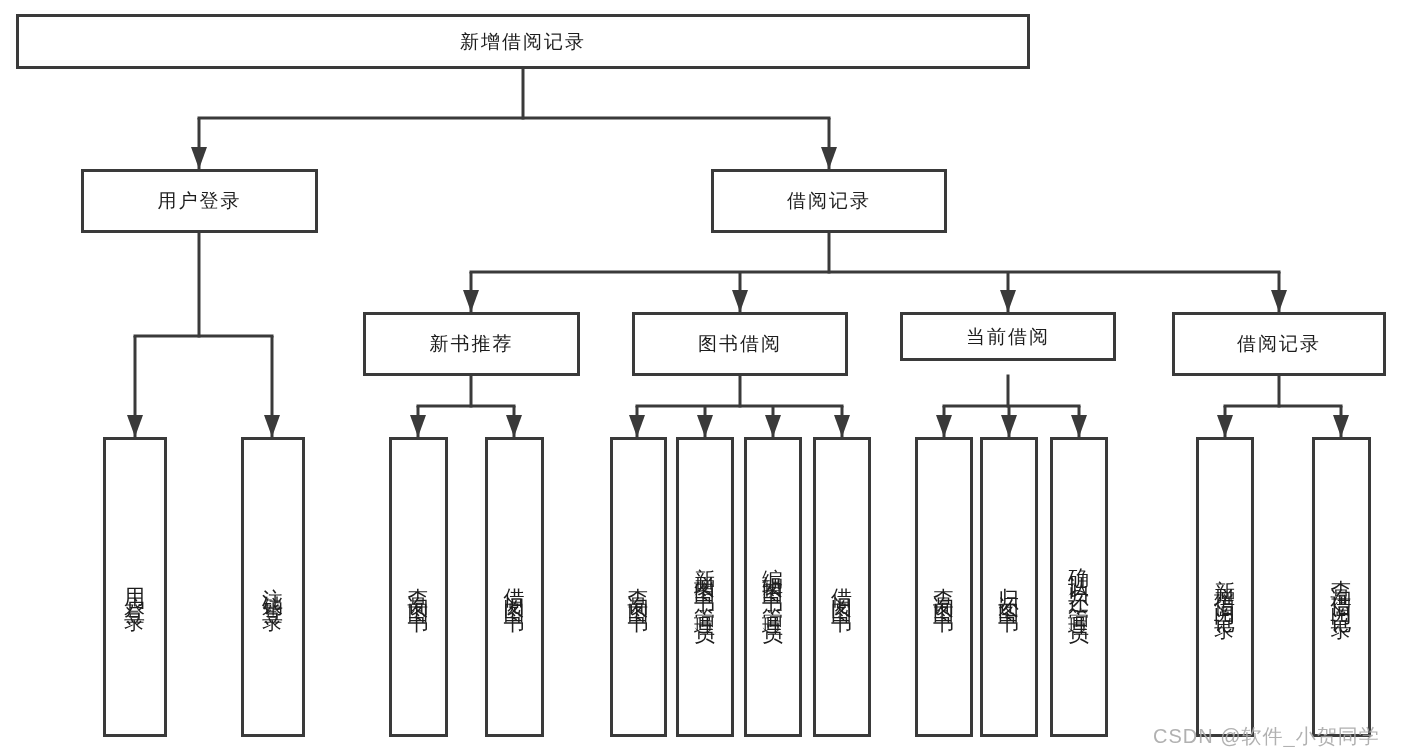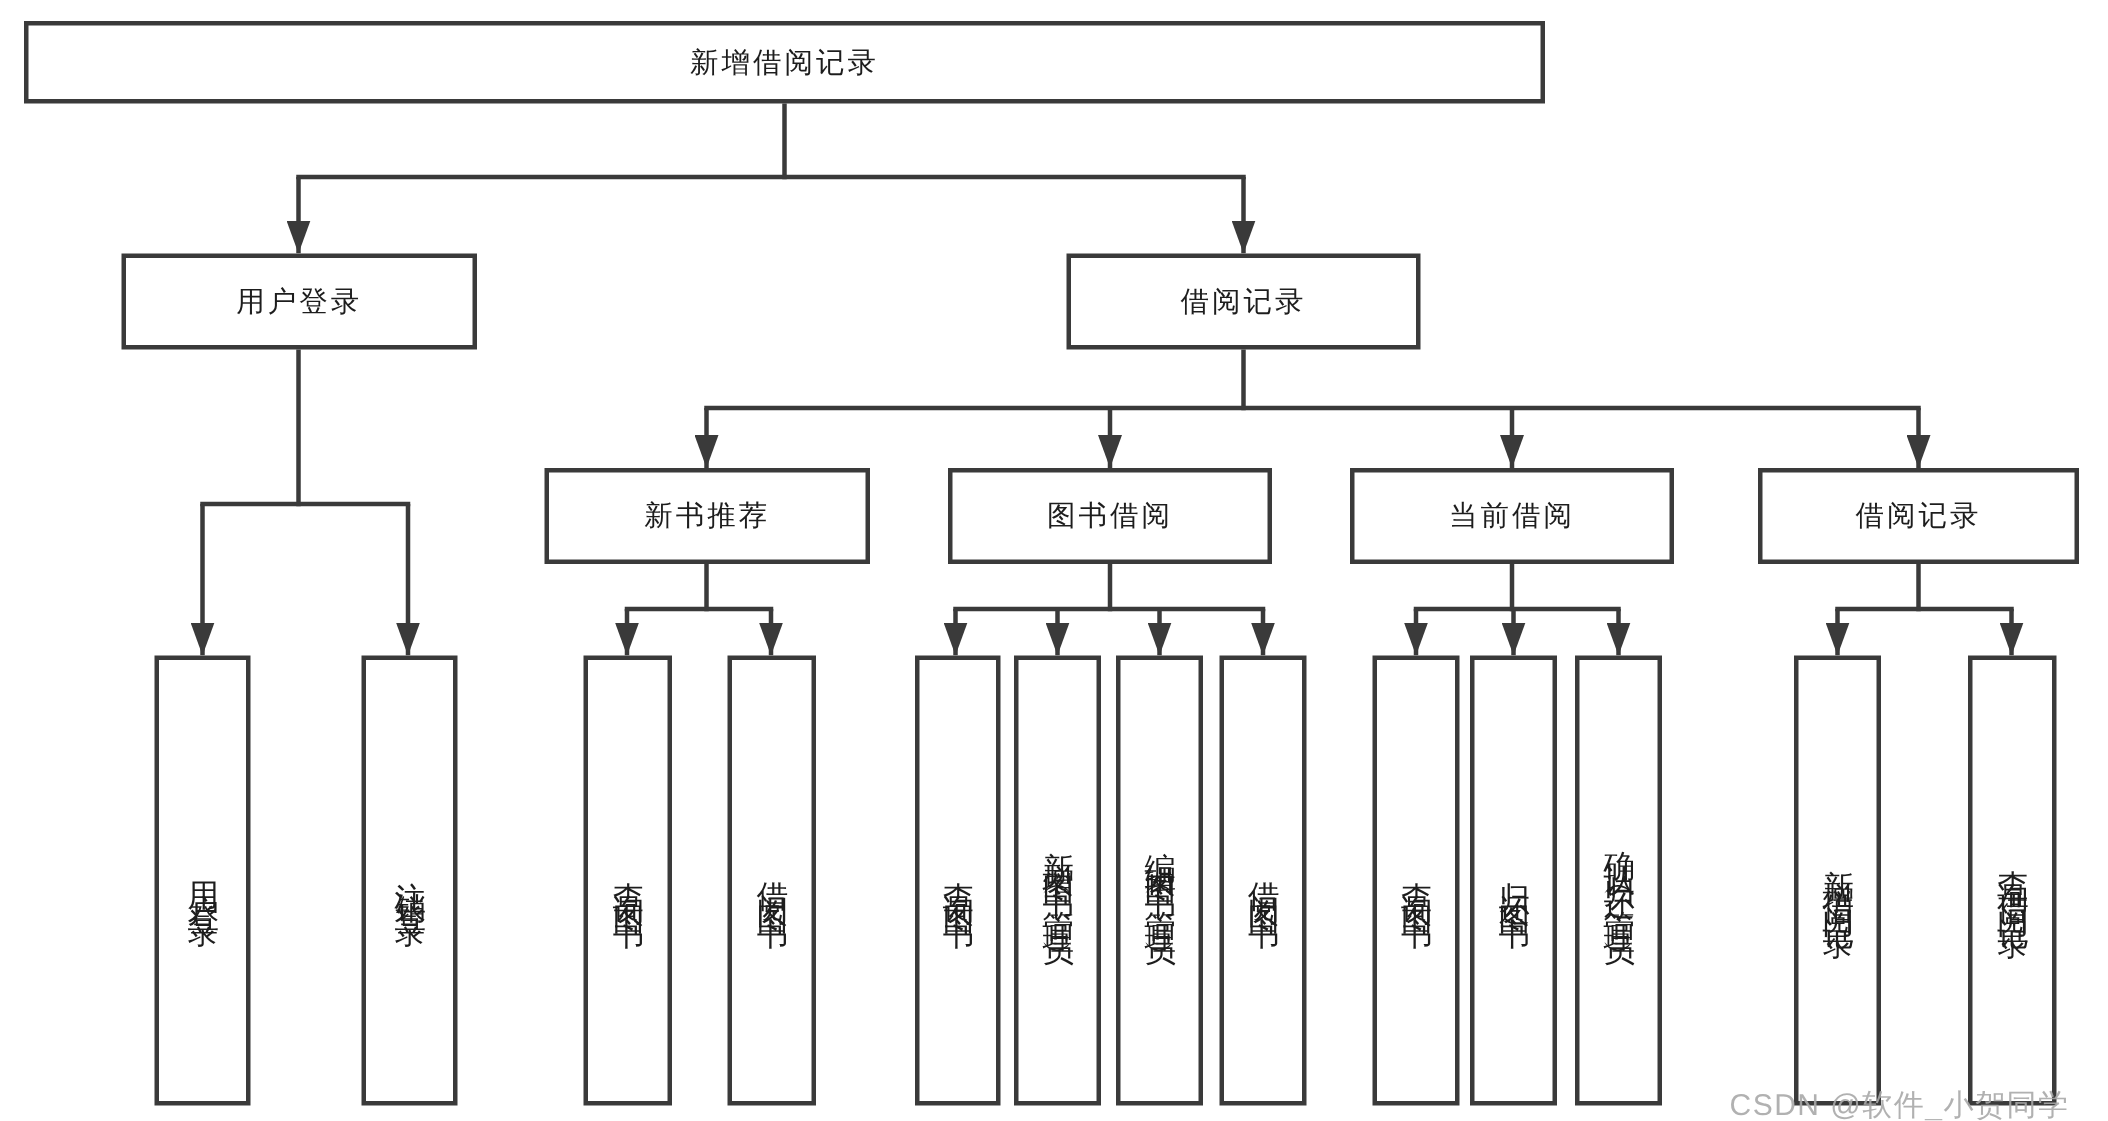--- a/index.html
+++ b/index.html
@@ -42,21 +42,21 @@
     line-height: 1;
   }
   
   #n-root   { left: 16px;  top: 14px;  width: 1014px; height: 55px; }
   
   #n-l2-0   { left: 81px;  top: 169px; width: 237px;  height: 64px; }
   #n-l2-1   { left: 711px; top: 169px; width: 236px;  height: 64px; }
   
   #n-l3-0   { left: 363px;  top: 312px; width: 217px; height: 64px; }
   #n-l3-1   { left: 632px;  top: 312px; width: 216px; height: 64px; }
-  #n-l3-2   { left: 900px;  top: 312px; width: 216px; height: 64px; }
+  #n-l3-2   { left: 900px;  top: 312px; width: 216px; height: 49px; }
   #n-l3-3   { left: 1172px; top: 312px; width: 214px; height: 64px; }
   
   .leaf { top: 437px; height: 300px; }
   #n-leaf-0  { left: 103px;  width: 64px; }
   #n-leaf-1  { left: 241px;  width: 64px; }
   #n-leaf-2  { left: 389px;  width: 59px; }
   #n-leaf-3  { left: 485px;  width: 59px; }
   #n-leaf-4  { left: 610px;  width: 57px; }
   #n-leaf-5  { left: 676px;  width: 58px; }
   #n-leaf-6  { left: 744px;  width: 58px; }

